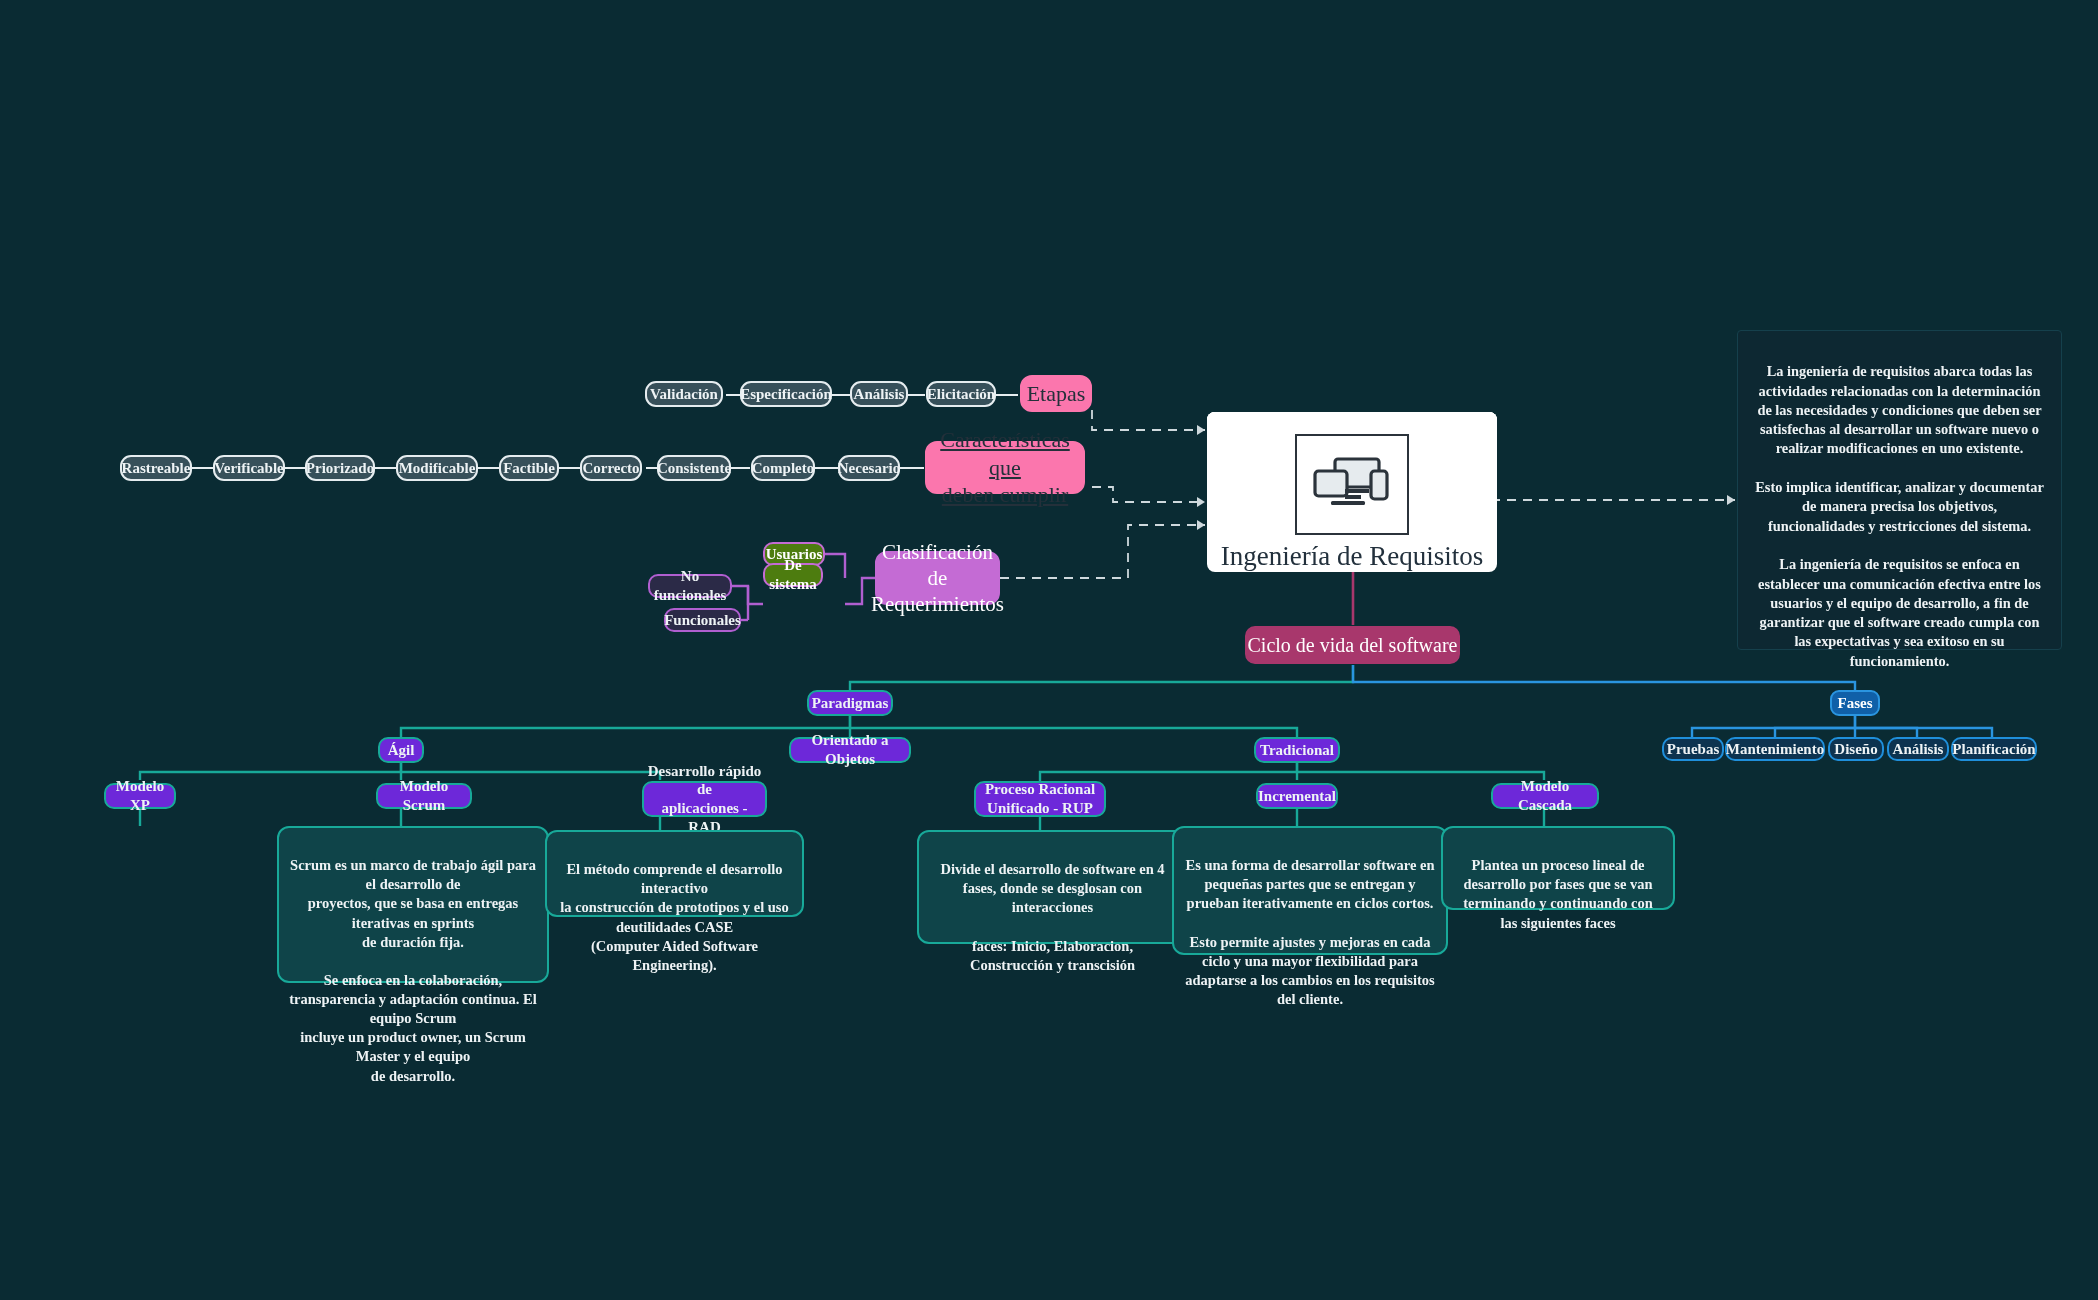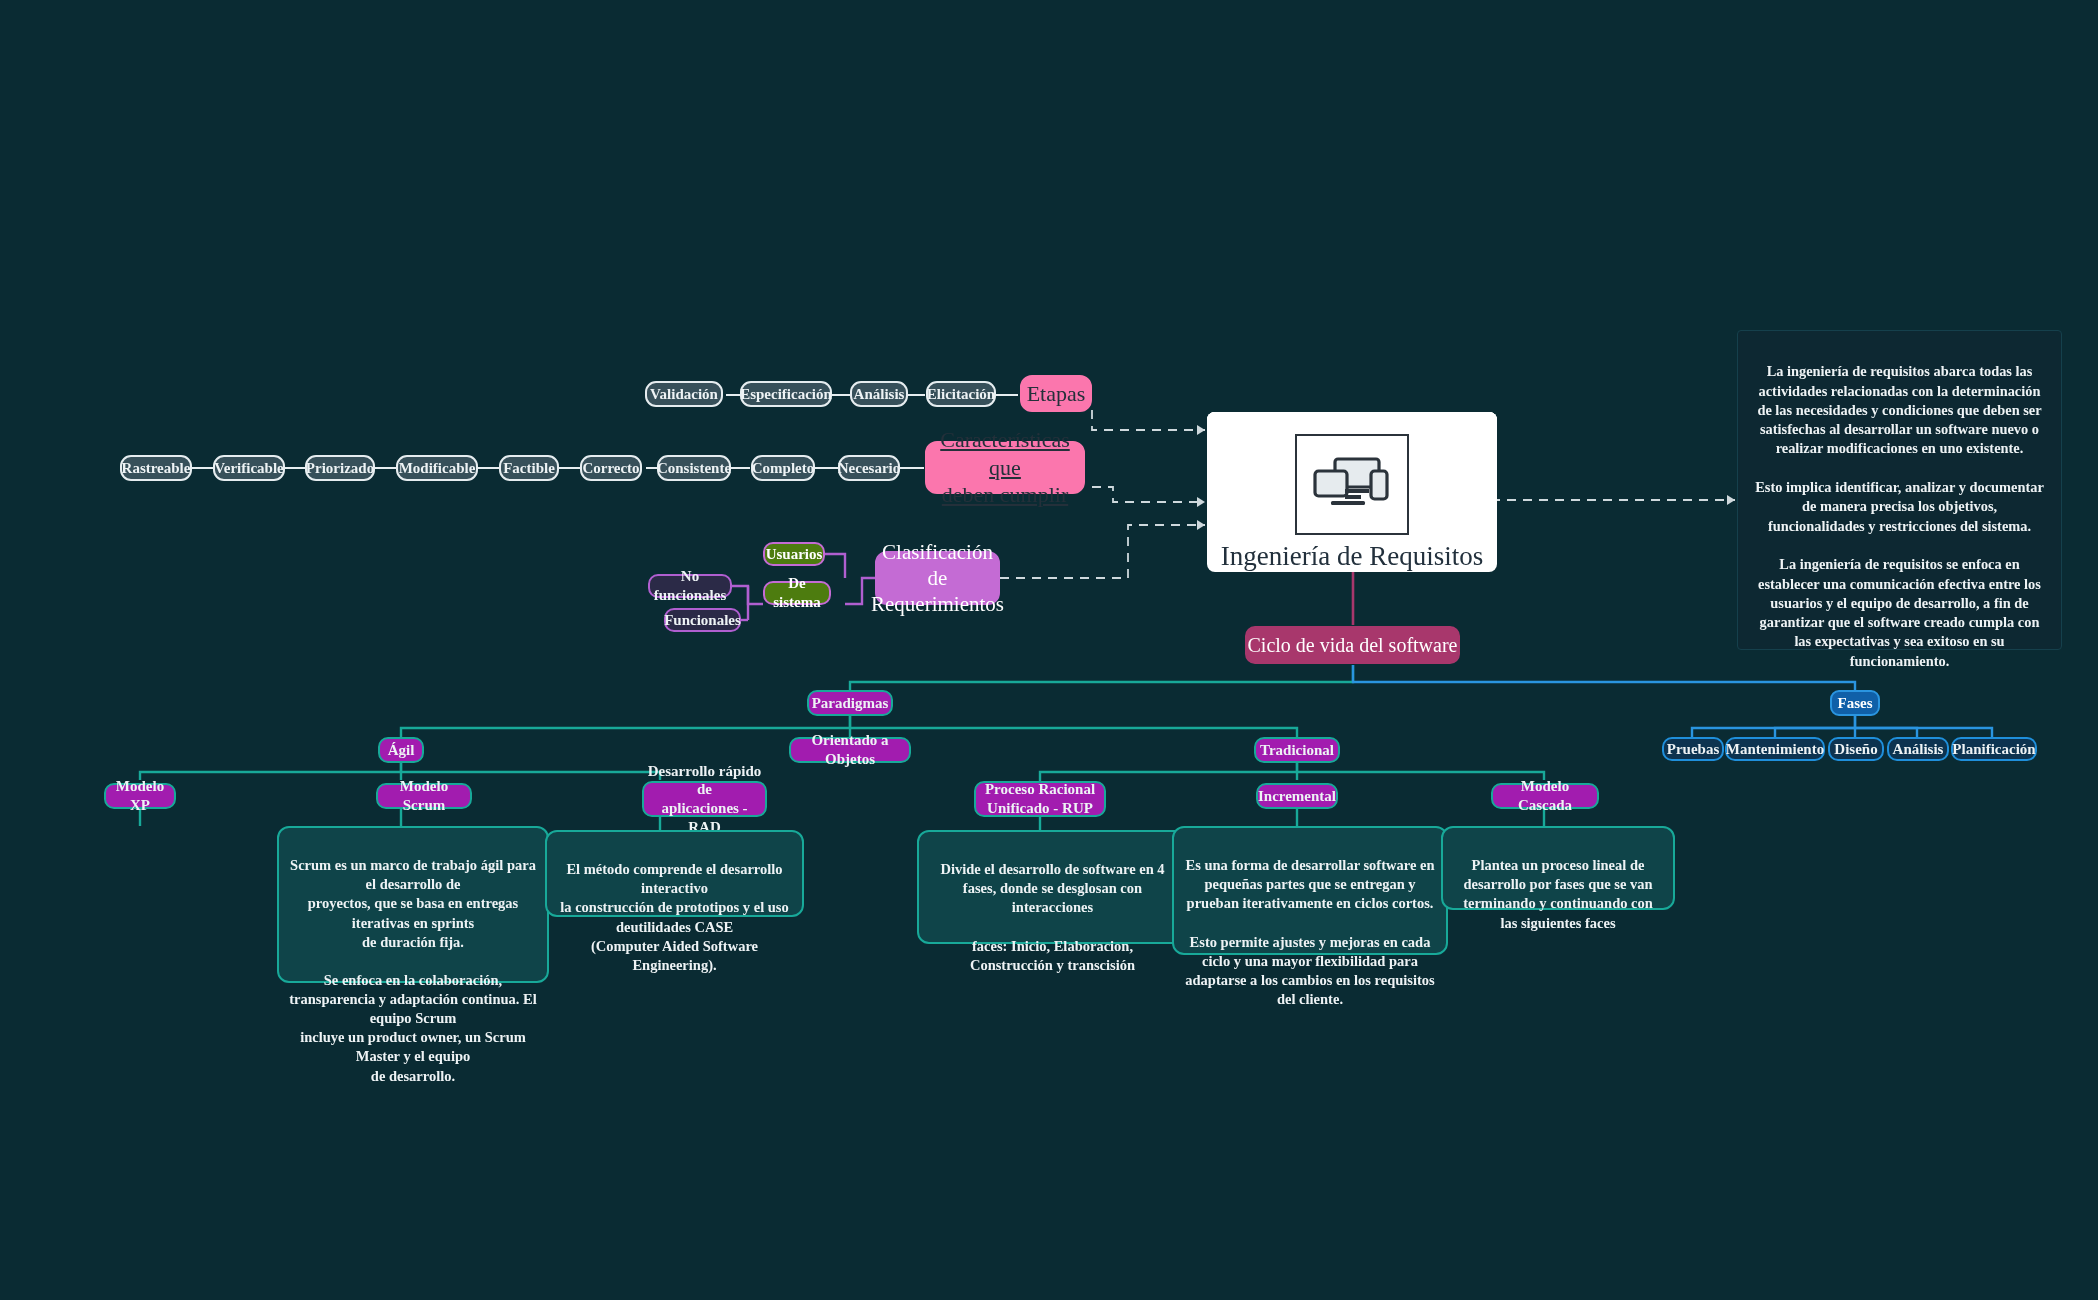--- a/index.html
+++ b/index.html
@@ -22,21 +22,21 @@
   
   .pink-big{background:#fb76ad;border:2px solid #fb76ad;color:#24303a;font-size:22px;border-radius:12px;}
   
   .purple-big{background:#c46bd4;border:2px solid #c46bd4;color:#ffffff;font-size:21px;border-radius:12px;}
   .purple-chip{background:#4d7c0f;border:2px solid #c46bd4;color:#ffffff;font-weight:bold;font-size:15px;border-radius:10px;}
   .navy-chip{background:#2b2a47;border:2px solid #b05fd0;color:#eef3f5;font-weight:bold;font-size:15px;border-radius:10px;}
   
   .maroon{background:#a8376c;border:2px solid #a8376c;color:#ffffff;font-size:20px;border-radius:10px;}
 
   
-  .teal-chip{background:#a21caf;border:2px solid #18a999;color:#eef3f5;font-weight:bold;font-size:15px;border-radius:10px;}
+  .teal-chip{background:#6d28d9;border:2px solid #18a999;color:#eef3f5;font-weight:bold;font-size:15px;border-radius:10px;}
   .teal-note{background:#0f4449;border:2px solid #18a999;color:#eef3f5;font-weight:bold;font-size:14.5px;
              border-radius:12px;align-items:flex-start;padding:9px 10px;display:block;line-height:1.32;}
   
   .blue-chip{background:#0d3350;border:2px solid #1f8fdb;color:#eef3f5;font-weight:bold;font-size:15px;border-radius:10px;}
   .blue-strong{background:#1060a8;border:2px solid #2a95e0;color:#ffffff;font-weight:bold;font-size:15px;border-radius:9px;}
 
   
   .root{
     position:absolute;background:#ffffff;border-radius:8px;display:flex;flex-direction:column;
     align-items:center;justify-content:flex-start;
@@ -217,21 +217,21 @@
     <span>Rastreable</span>
   </div>
 
   <div class="node purple-big" style="left:875px;top:551px;width:125px;height:54px;flex-direction:column;">
     <span>Clasificación de</span>
     <span>Requerimientos</span>
   </div>
   <div class="node purple-chip" style="left:763px;top:542px;width:62px;height:24px;">
     <span>Usuarios</span>
   </div>
-  <div class="node purple-chip" style="left:763px;top:581px;width:68px;height:24px;">
+  <div class="node purple-chip" style="left:763px;top:563px;width:60px;height:24px;">
     <span>De sistema</span>
   </div>
   <div class="node navy-chip" style="left:648px;top:574px;width:84px;height:24px;">
     <span>No funcionales</span>
   </div>
   <div class="node navy-chip" style="left:664px;top:608px;width:77px;height:24px;">
     <span>Funcionales</span>
   </div>
 
   <div class="node maroon" style="left:1245px;top:626px;width:215px;height:38px;">

